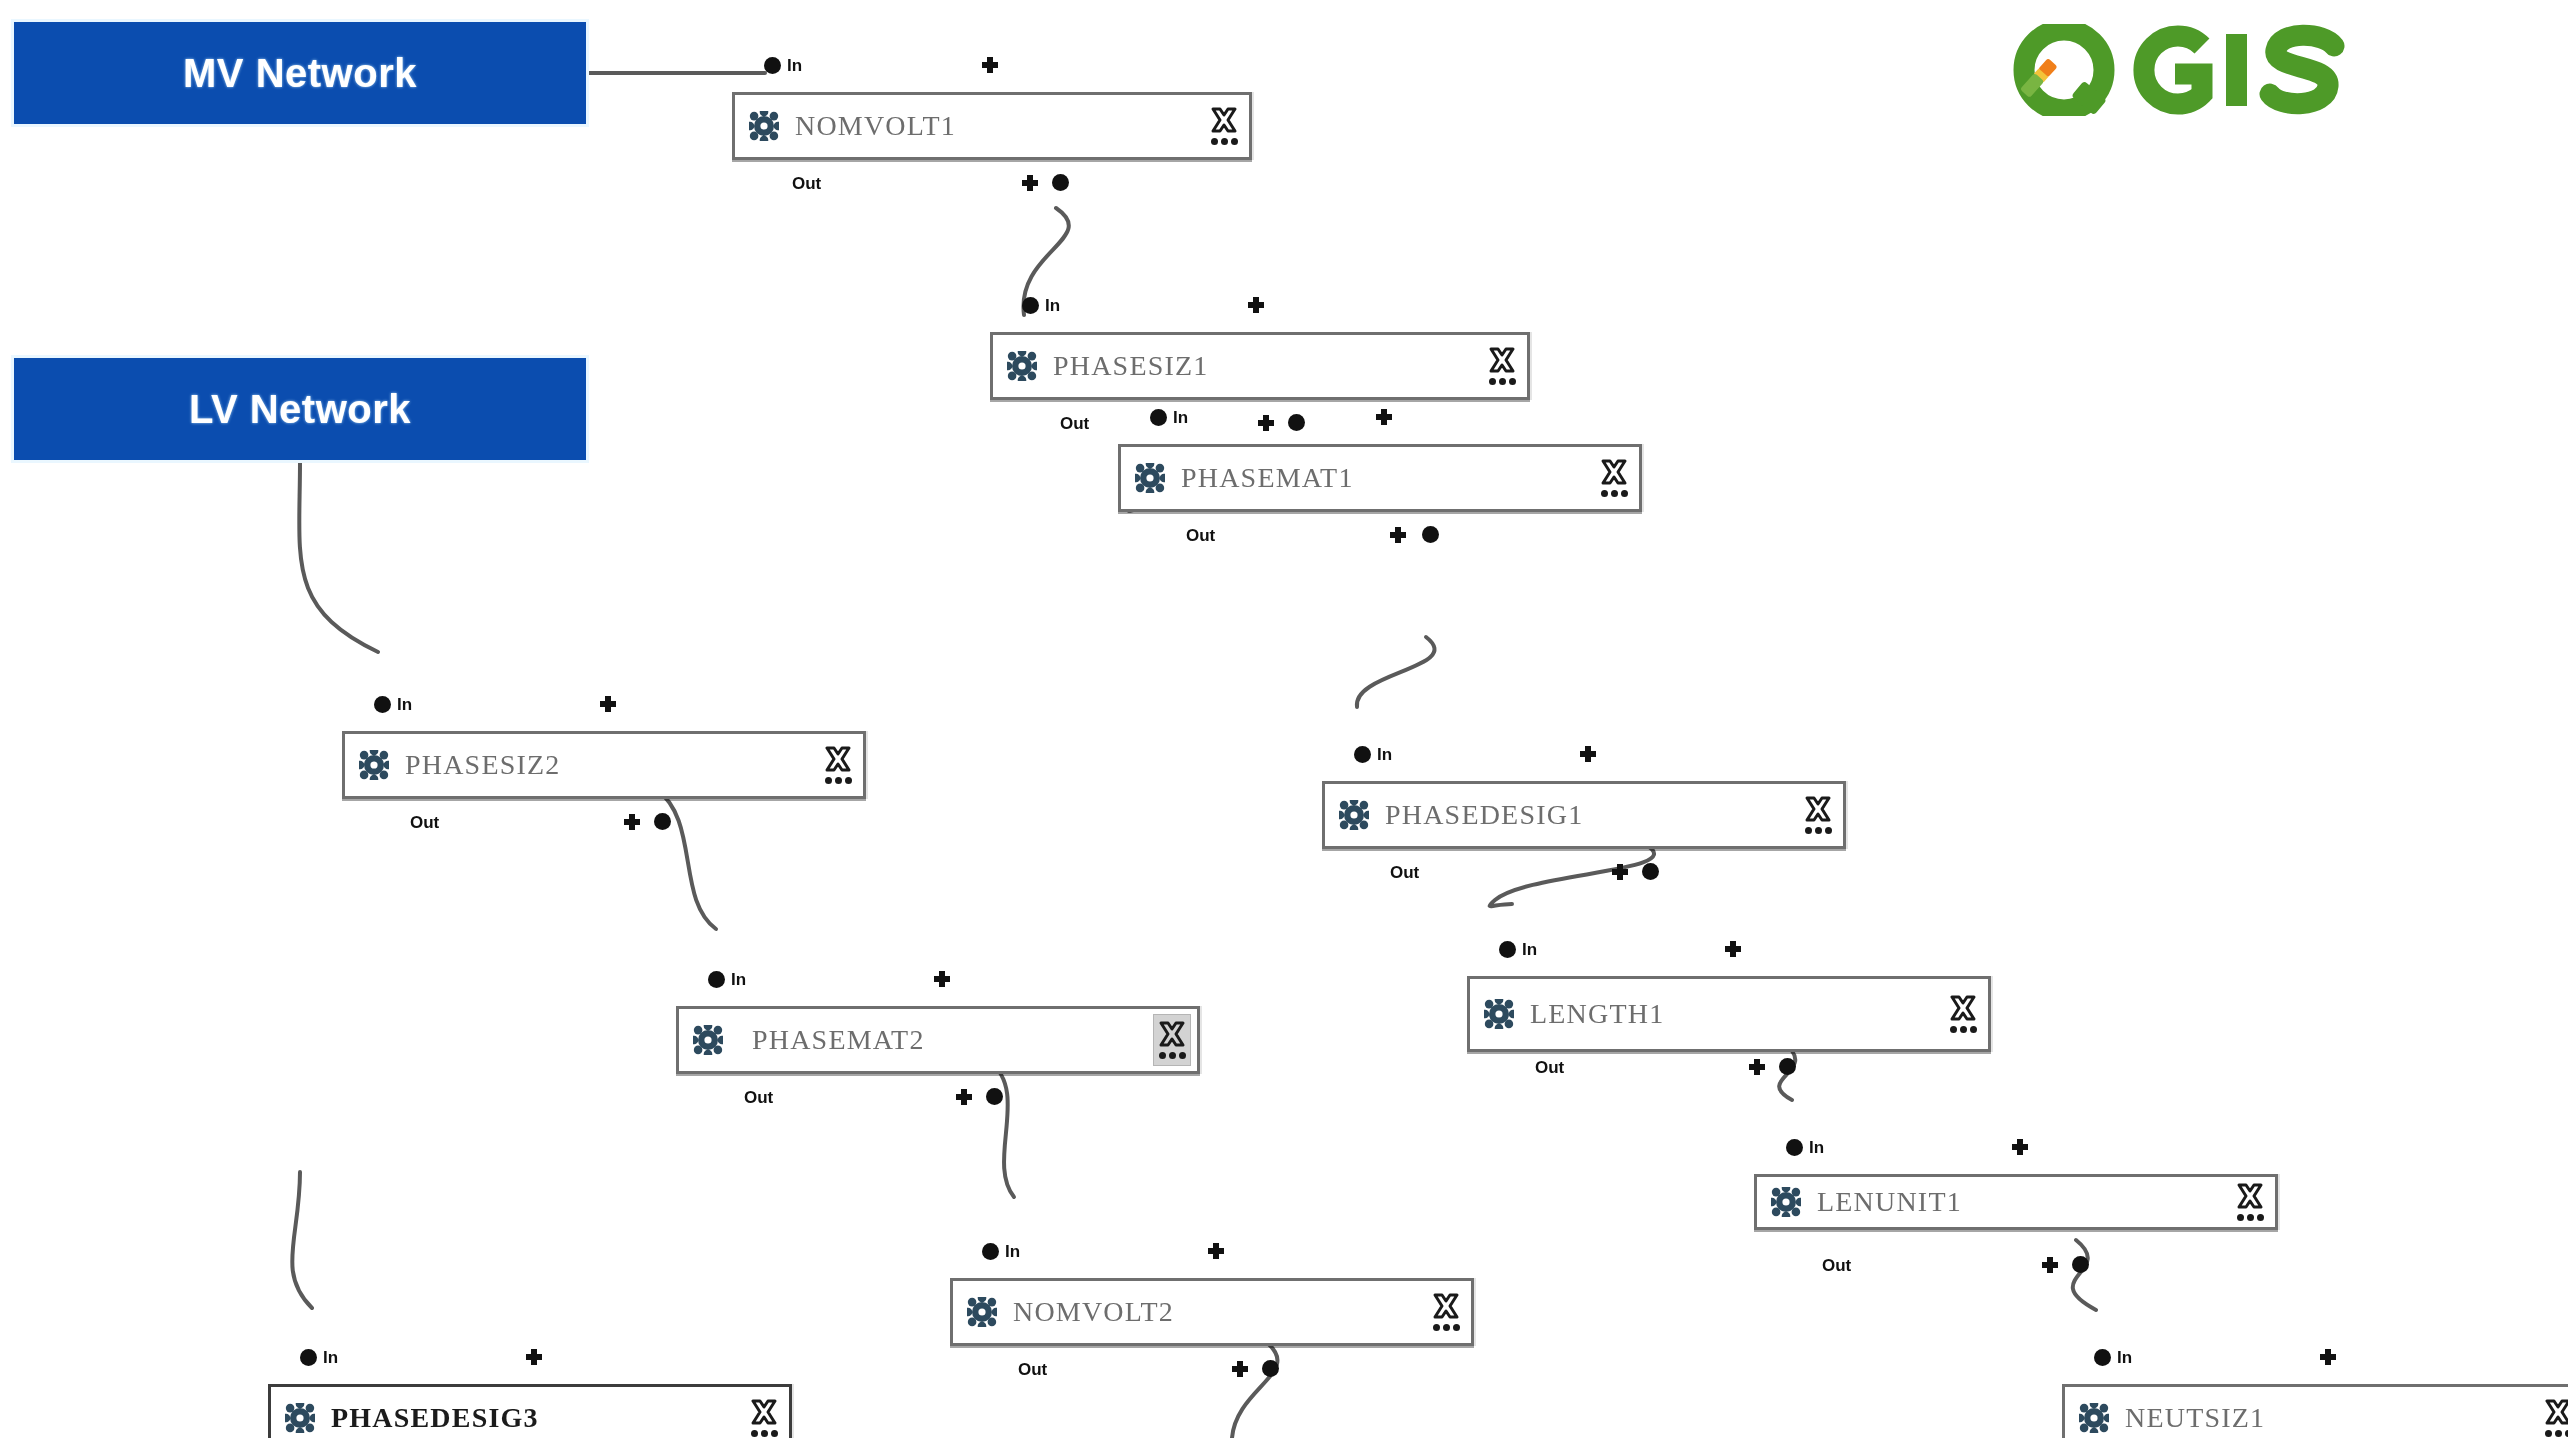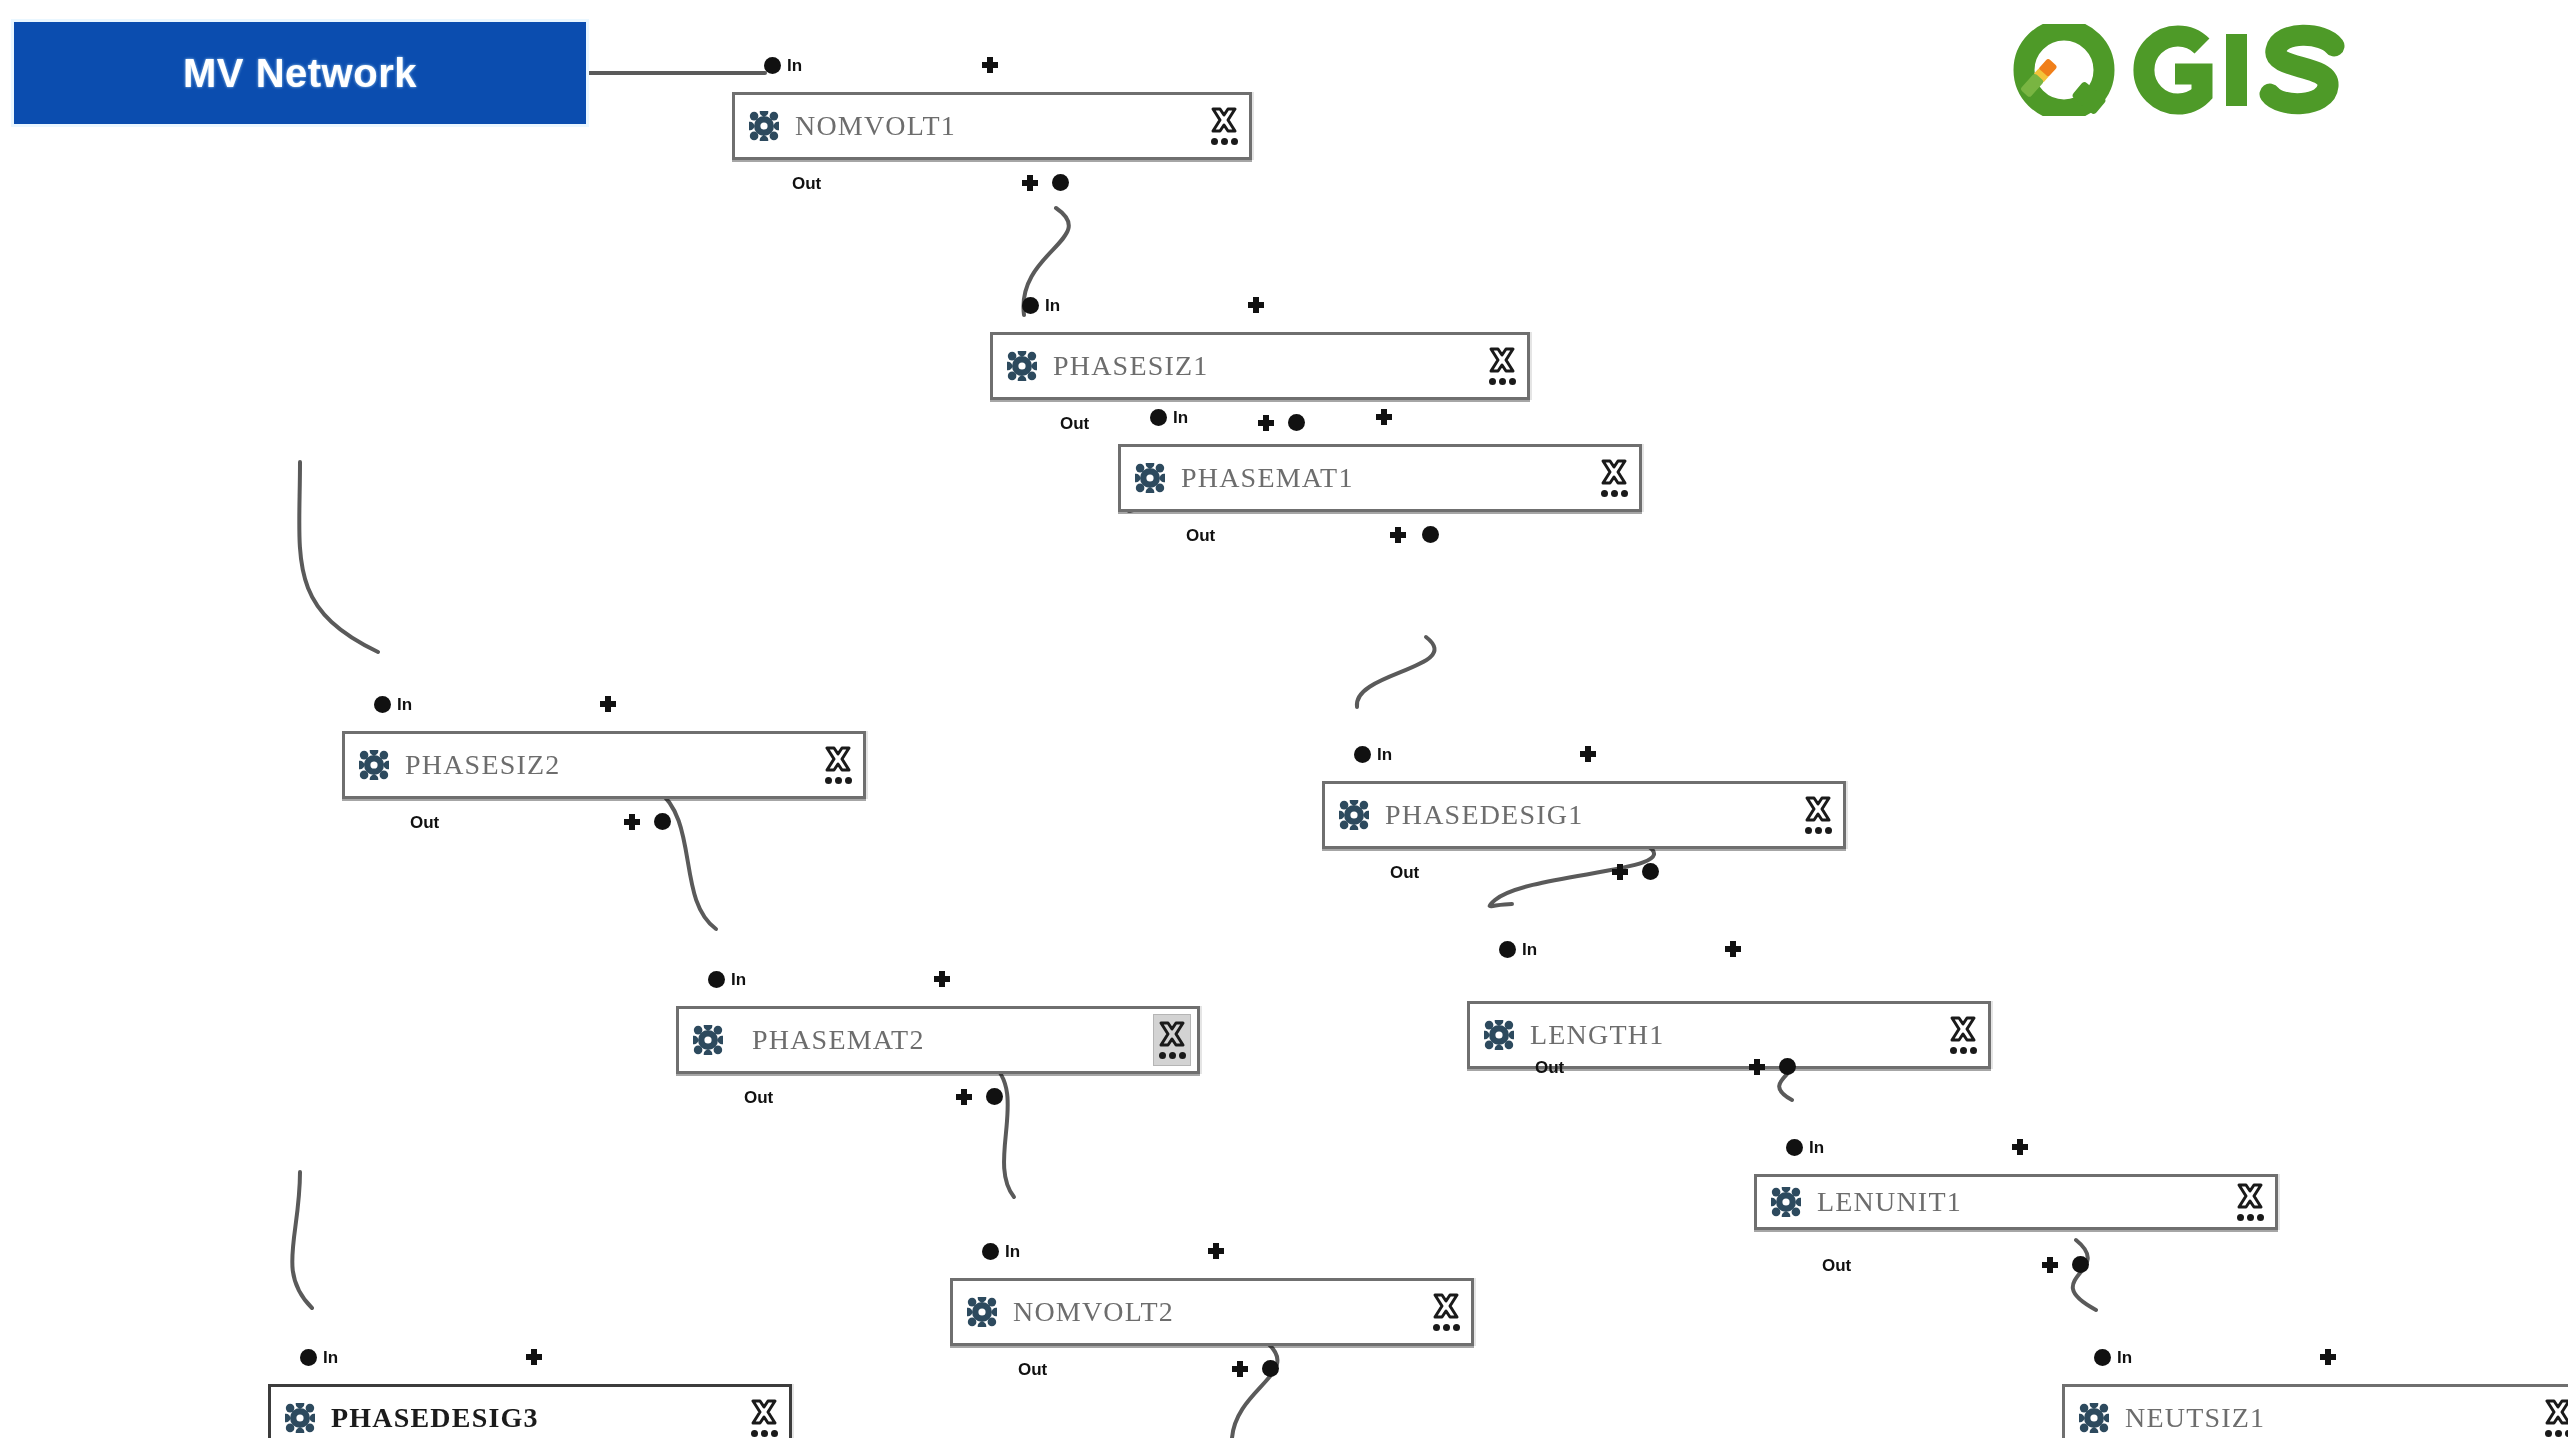--- a/index.html
+++ b/index.html
@@ -115,20 +115,23 @@
 
       <rect x="214" y="10" width="21" height="72" fill="#4e9a28"></rect>
 
       <path d="M 322 22 C 312 8 268 6 264 26 C 260 46 318 40 316 62 C 314 84 268 84 258 70" fill="none" stroke="#4e9a28" stroke-width="21" stroke-linecap="round"></path>
     </svg>
   </div>
 
 <div class="group-label" style="left: 14px; top: 22px; width: 572px; height: 102px; background: rgb(11, 77, 175); color: rgb(255, 255, 255);">
       <span class="gl-text">MV Network</span>
     </div>
+    <div class="group-label" style="left: 14px; top: 358px; width: 572px; height: 102px; background: rgb(11, 77, 175); color: rgb(255, 255, 255);">
+      <span class="gl-text">LV Network</span>
+    </div>
     <div class="node" style="left: 732px; top: 48px; width: 520px; height: 178px;">
       <div class="inport" style="left: 32px;">
         <span class="dot"></span>
         <span class="port-txt">In</span>
       </div>
       <span class="plusmark plus-in" style="left: 250px; top: 9px;"></span>
       <div class="nbox" style="top: 44px; width: 520px; height: 68px;">
         <svg class="gear" viewBox="0 0 30 30">
     <circle cx="29.0" cy="15.0" r="4.3" fill="#2d4a5e"></circle>
           <circle cx="24.9" cy="24.9" r="4.3" fill="#2d4a5e"></circle>
@@ -343,21 +346,21 @@
       </div>
       <span class="plusmark plus-out" style="left: 280px; top: 127px;"></span>
       <span class="dot" style="position: absolute; left: 310px; top: 126px;"></span>
     </div>
     <div class="node" style="left: 1467px; top: 932px; width: 524px; height: 178px;">
       <div class="inport" style="left: 32px;">
         <span class="dot"></span>
         <span class="port-txt">In</span>
       </div>
       <span class="plusmark plus-in" style="left: 258px; top: 9px;"></span>
-      <div class="nbox" style="top: 44px; width: 524px; height: 68px; margin-top: 25px;">
+      <div class="nbox" style="top: 44px; width: 524px; height: 76px;">
         <svg class="gear" viewBox="0 0 30 30">
     <circle cx="29.0" cy="15.0" r="4.3" fill="#2d4a5e"></circle>
           <circle cx="24.9" cy="24.9" r="4.3" fill="#2d4a5e"></circle>
           <circle cx="15.0" cy="29.0" r="4.3" fill="#2d4a5e"></circle>
           <circle cx="5.1" cy="24.9" r="4.3" fill="#2d4a5e"></circle>
           <circle cx="1.0" cy="15.0" r="4.3" fill="#2d4a5e"></circle>
           <circle cx="5.1" cy="5.1" r="4.3" fill="#2d4a5e"></circle>
           <circle cx="15.0" cy="1.0" r="4.3" fill="#2d4a5e"></circle>
           <circle cx="24.9" cy="5.1" r="4.3" fill="#2d4a5e"></circle>
     <circle cx="15" cy="15" r="10" fill="#2d4a5e"></circle>

